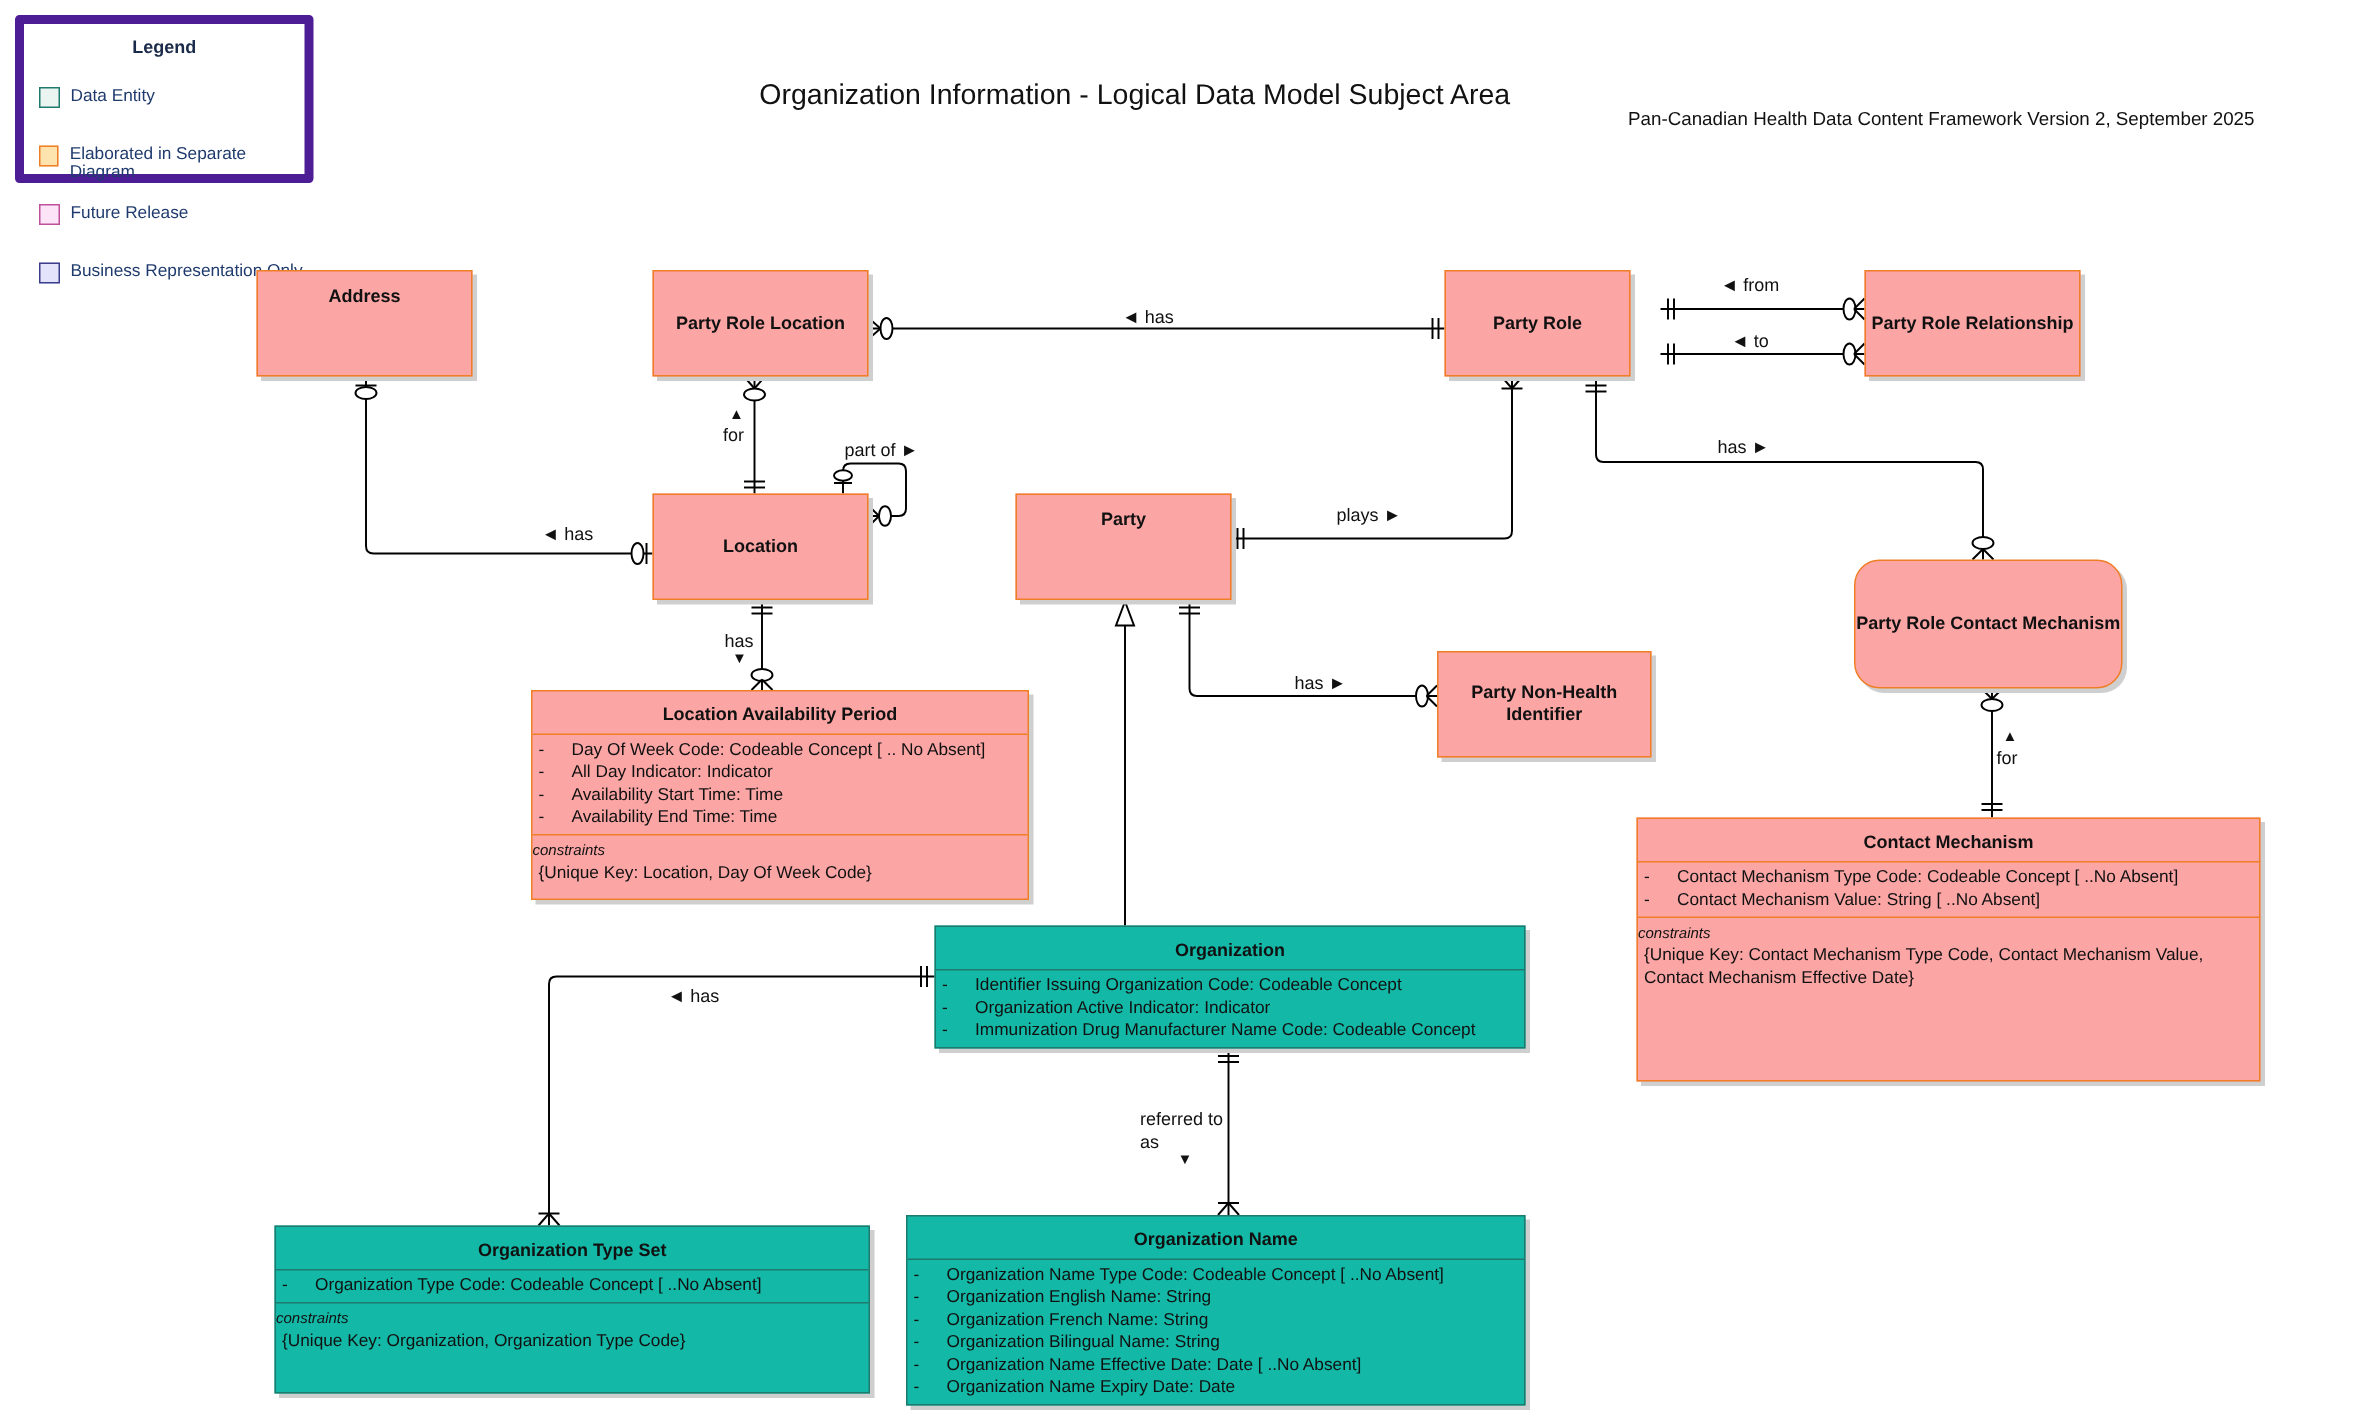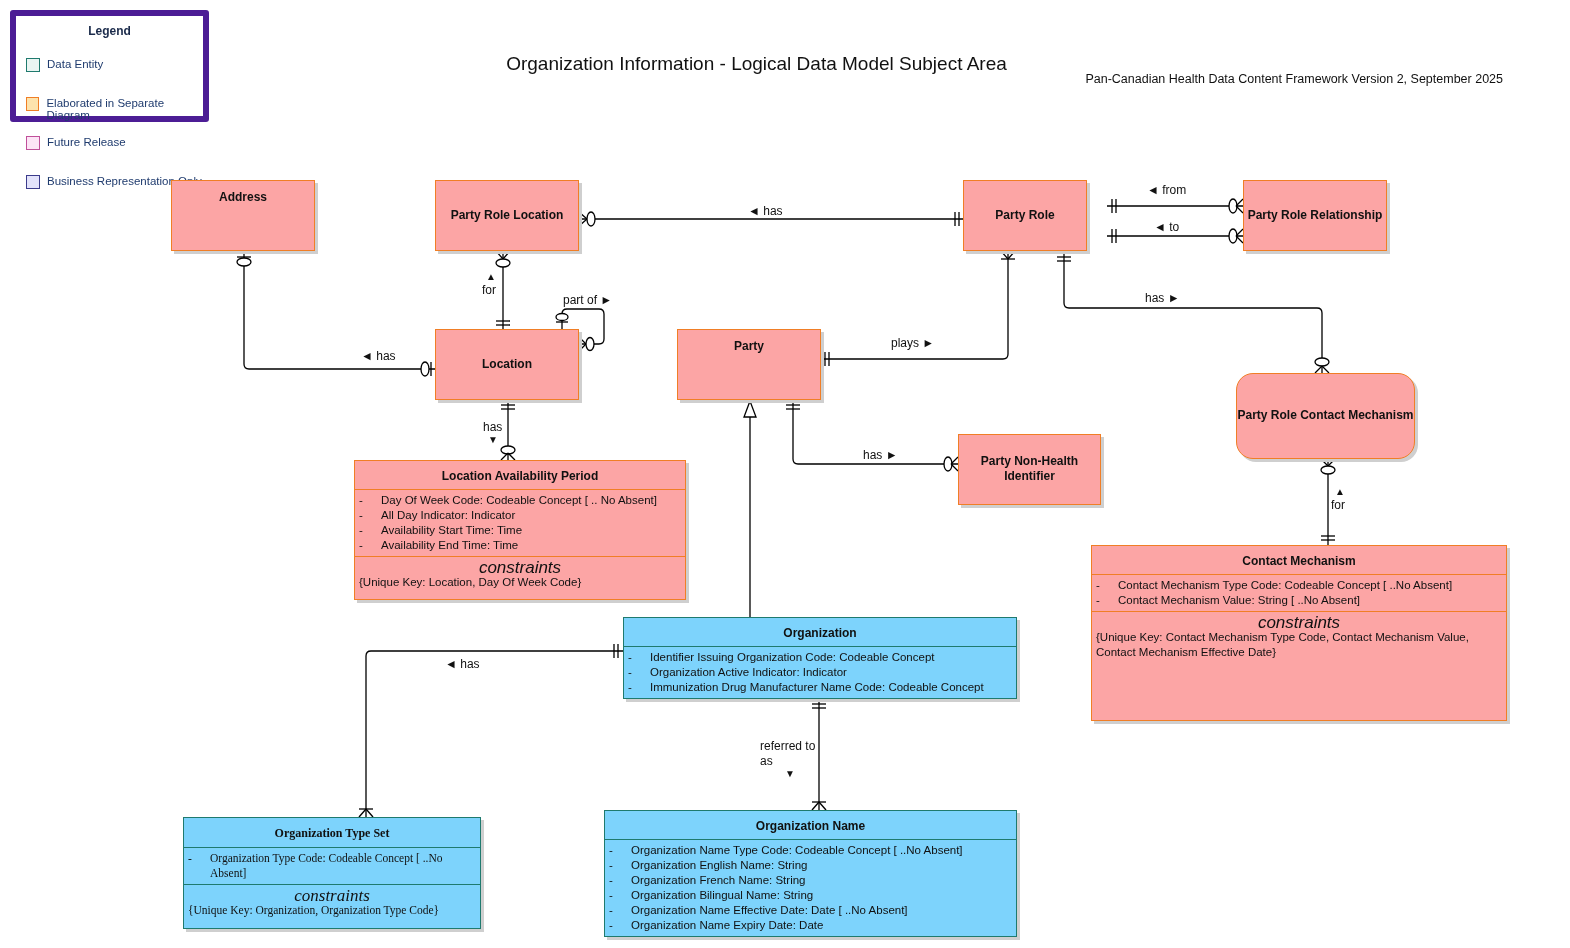--- a/index.html
+++ b/index.html
@@ -9,29 +9,29 @@
   .legend { position: absolute; left: 10px; top: 10px; width: 199px; height: 112px;
             border: 6px solid #4c1d95; border-radius: 3px; background: #fff; box-sizing: border-box; }
   .legend-title { text-align: center; font-weight: bold; font-size: 12px; color: #1a2a4a; margin-top: 8px; }
   .legend-row { display: flex; height: 19px; margin-left: 10px; margin-top: 20px; }
   .legend-swatch { width: 14px; height: 14px; box-sizing: border-box; border: 1.5px solid; margin-right: 7px; }
   .legend-label { font-size: 11.5px; color: #1f3b6e; }
   .title { position: absolute; left: 0; width: 1513px; top: 53px; text-align: center; font-size: 19px; color: #111; }
   .subtitle { position: absolute; left: 0; width: 1503px; top: 72px; text-align: right; font-size: 12.5px; color: #111; }
   .entity { position: absolute; box-sizing: border-box; border: 1.5px solid #f07e26; background: #fca5a5;
             box-shadow: 3px 3px 0 #cfcfcf; font-size: 12px; }
-  .entity.data { border-color: #1f7a6e; background: #7dd3fc; }
+  .entity.data { border-color: #1f7a6e; background: #14b8a6; }
   .entity .ename { font-weight: bold; text-align: center; font-size: 12px; }
   .entity.simple .ename { position: absolute; left: 0; right: 0; }
   .entity .head { padding: 8px 4px 6px; border-bottom: 1px solid; font-weight: bold; text-align: center; }
   .entity .attrs { padding: 3px 4px 3px; border-bottom: 1px solid; }
   .entity.noborder .attrs { border-bottom: none; }
   .entity .attr { display: flex; line-height: 15px; font-size: 11.5px; }
   .entity .dash { width: 22px; flex: none; }
-  .entity .cons-title { text-align: center; font-style: italic; font-size: 17px; padding-top: 3px; line-height: 15px; }
+  .entity .cons-title { font-style: italic; font-size: 10px; padding-top: 3px; line-height: 15px; }
   .entity .cons { font-size: 11.5px; padding: 0 4px; line-height: 15px; }
   .entity.orange .head, .entity.orange .attrs { border-color: #f07e26; }
   .entity.data .head, .entity.data .attrs { border-color: #1f7a6e; }
   .rel { position: absolute; font-size: 12px; color: #111; white-space: nowrap; line-height: 14px; }
 </style>
 </head>
 <body>
 
 <svg id="wires" xmlns="http://www.w3.org/2000/svg">
   <g fill="none" stroke="#000" stroke-width="1.3">
@@ -257,21 +257,21 @@
         <span class="dash">-</span>
         <span>Organization Active Indicator: Indicator</span>
       </div>
     <div class="attr">
         <span class="dash">-</span>
         <span>Immunization Drug Manufacturer Name Code: Codeable Concept</span>
       </div>
   </div>
 </div>
 
-<div class="entity data" style="left:183px;top:817px;width:298px;height:112px;font-family:Liberation Serif, serif;">
+<div class="entity data" style="left:183px;top:817px;width:397px;height:112px;">
   <div class="head">Organization Type Set</div>
   <div class="attrs">
     <div class="attr">
         <span class="dash">-</span>
         <span>Organization Type Code: Codeable Concept [ ..No Absent]</span>
       </div>
   </div>
   <div class="cons-title">constraints</div>
   <div class="cons">{Unique Key: Organization, Organization Type Code}</div>
 </div>

